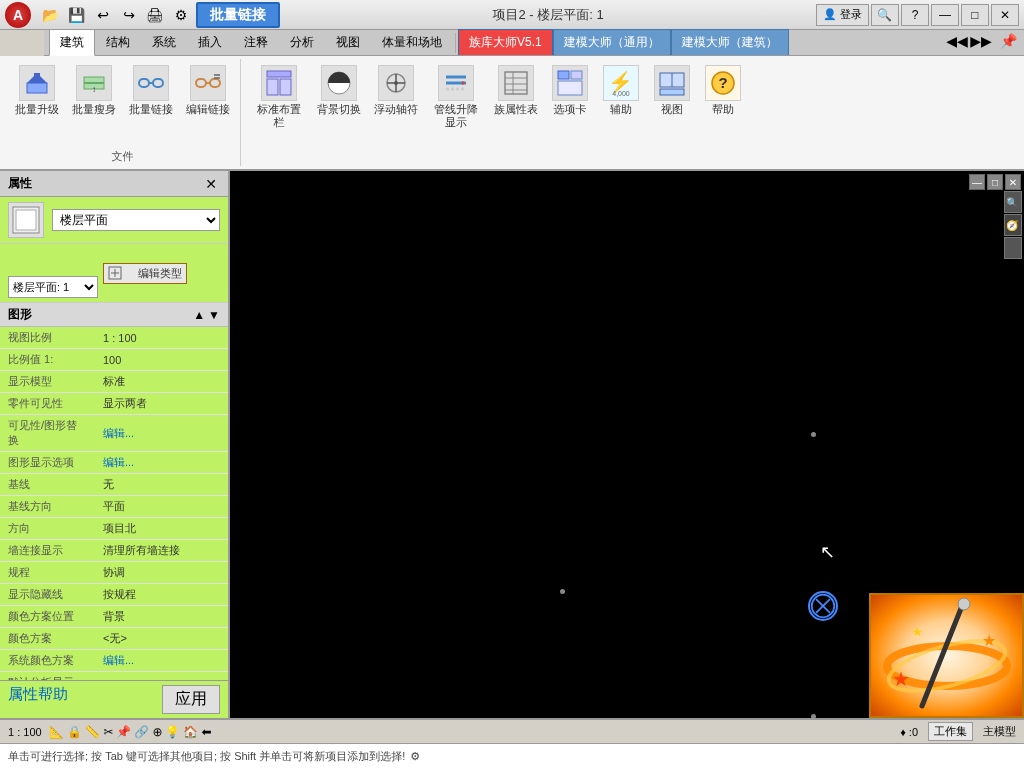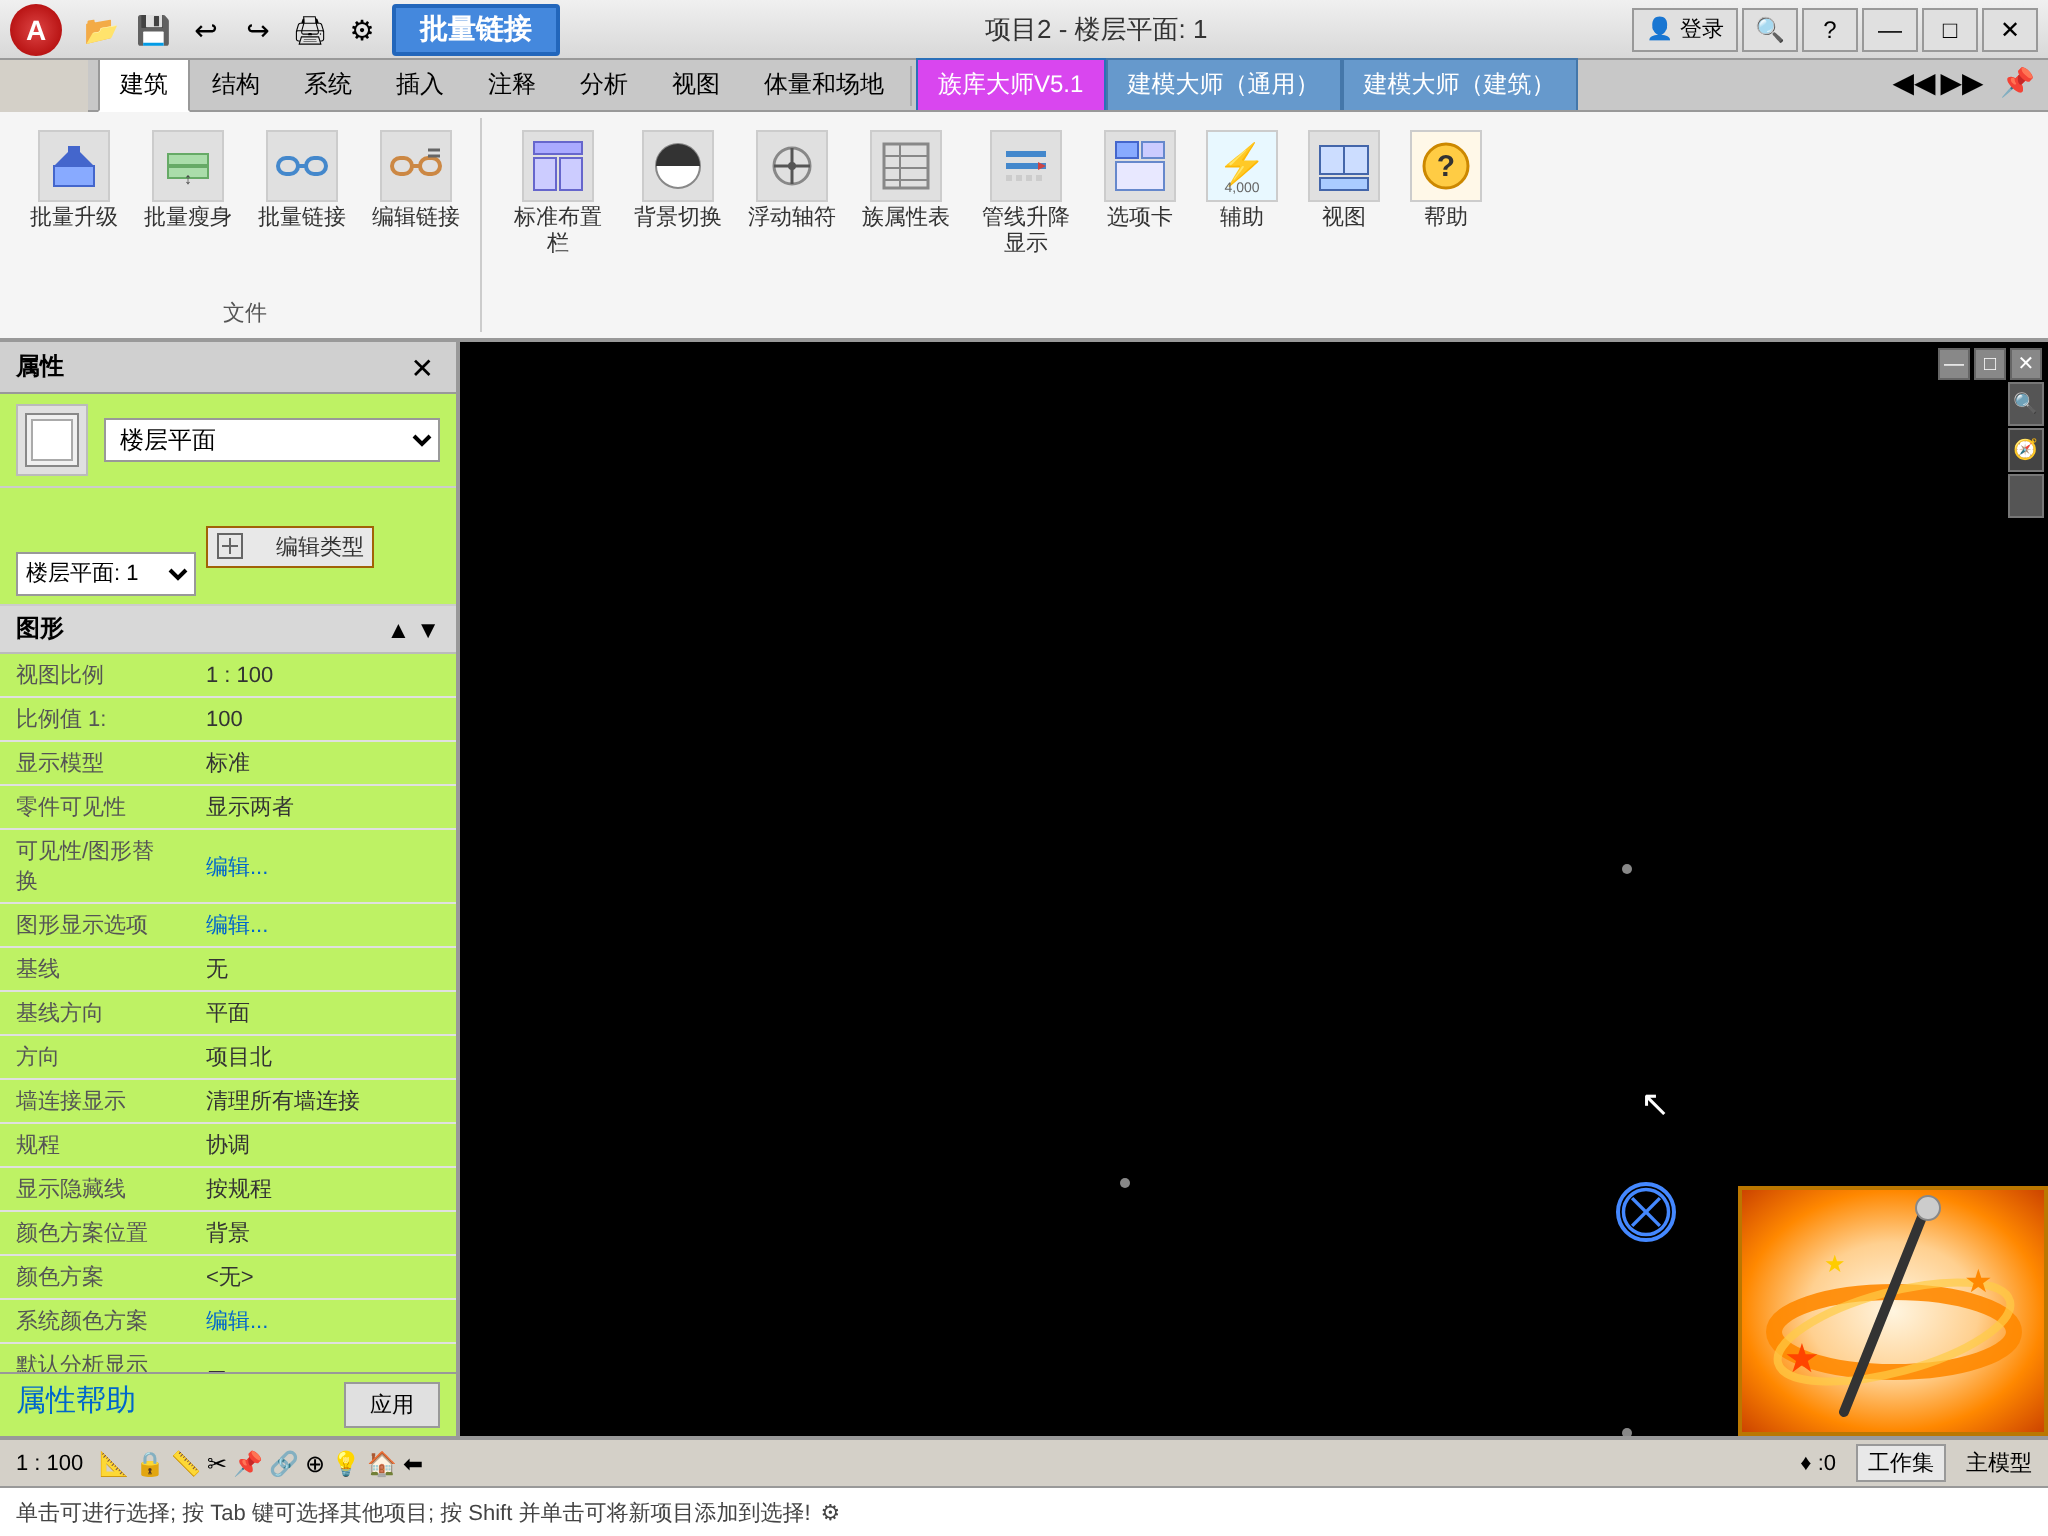--- a/index.html
+++ b/index.html
@@ -32,21 +32,21 @@
     }
     .ribbon-tab {
       padding: 4px 10px;
       font-size: 12px;
       cursor: pointer;
       border: 1px solid transparent;
       border-bottom: none;
       background: transparent;
     }
     .ribbon-tab.active { background: #fff; border-color: #999; border-bottom: 1px solid white; margin-bottom: -1px; }
-    .ribbon-tab.highlight { background: #d946ef; color: white; border-color: #2a70b9; }
+    .ribbon-tab.highlight { background: #ef4444; color: white; border-color: #2a70b9; }
 
     
     .ribbon {
       height: 115px;
       background: #f5f5f5;
       border-bottom: 2px solid #999;
       display: flex;
       padding: 3px 5px;
       gap: 3px;
     }
@@ -240,21 +240,21 @@
       display: flex;
       gap: 5px;
     }
     .prop-bottom a { color: #0066cc; font-size: 15px; text-decoration: none; cursor: pointer; }
     .prop-apply-btn {
       margin-left: auto;
       padding: 3px 12px;
       background: #e0e0e0;
       border: 1px solid #999;
       cursor: pointer;
-      font-size: 11px;
+      font-size: 16px;
     }
 
     
     .canvas-area {
       flex: 1;
       background: #000;
       position: relative;
       overflow: hidden;
     }
     .canvas-title-bar {
@@ -498,39 +498,39 @@
               <line x1="14" y1="5" x2="14" y2="23" stroke="#555" stroke-width="1.5"></line>
               <line x1="5" y1="14" x2="23" y2="14" stroke="#555" stroke-width="1.5"></line>
               <circle cx="14" cy="14" r="2" fill="#555"></circle>
             </svg>
         </div>
         <span class="btn-label">浮动轴符</span>
       </div>
       <div class="ribbon-btn">
         <div class="icon-box">
           <svg width="28" height="28" viewBox="0 0 28 28">
+              <line x1="4" y1="8" x2="24" y2="8" stroke="#4488cc" stroke-width="3"></line>
+              <line x1="4" y1="14" x2="24" y2="14" stroke="#4488cc" stroke-width="3"></line>
+              <line x1="4" y1="20" x2="24" y2="20" stroke="#cccccc" stroke-width="3" stroke-dasharray="3,2"></line>
+              <polygon points="20,12 24,14 20,16" fill="#cc4444"></polygon>
+            </svg>
+        </div>
+        <span class="btn-label">管线升降显示</span>
+      </div>
+      <div class="ribbon-btn">
+        <div class="icon-box">
+          <svg width="28" height="28" viewBox="0 0 28 28">
               <rect x="3" y="3" width="22" height="22" fill="none" stroke="#888" stroke-width="1.5"></rect>
               <line x1="3" y1="9" x2="25" y2="9" stroke="#888" stroke-width="1"></line>
               <line x1="3" y1="15" x2="25" y2="15" stroke="#888" stroke-width="1"></line>
               <line x1="3" y1="21" x2="25" y2="21" stroke="#888" stroke-width="1"></line>
               <line x1="11" y1="3" x2="11" y2="25" stroke="#888" stroke-width="1"></line>
             </svg>
         </div>
         <span class="btn-label">族属性表</span>
-      </div>
-      <div class="ribbon-btn">
-        <div class="icon-box">
-          <svg width="28" height="28" viewBox="0 0 28 28">
-              <line x1="4" y1="8" x2="24" y2="8" stroke="#4488cc" stroke-width="3"></line>
-              <line x1="4" y1="14" x2="24" y2="14" stroke="#4488cc" stroke-width="3"></line>
-              <line x1="4" y1="20" x2="24" y2="20" stroke="#cccccc" stroke-width="3" stroke-dasharray="3,2"></line>
-              <polygon points="20,12 24,14 20,16" fill="#cc4444"></polygon>
-            </svg>
-        </div>
-        <span class="btn-label">管线升降显示</span>
       </div>
       <div class="ribbon-btn">
         <div class="icon-box">
           <svg width="28" height="28" viewBox="0 0 28 28">
             <rect x="2" y="2" width="11" height="8" fill="#88aaff" stroke="#4466cc" stroke-width="1"></rect>
             <rect x="15" y="2" width="11" height="8" fill="#ccccff" stroke="#6688cc" stroke-width="1"></rect>
             <rect x="2" y="12" width="24" height="14" fill="#e8e8ff" stroke="#6688cc" stroke-width="1"></rect>
           </svg>
         </div>
         <span class="btn-label">选项卡</span>

